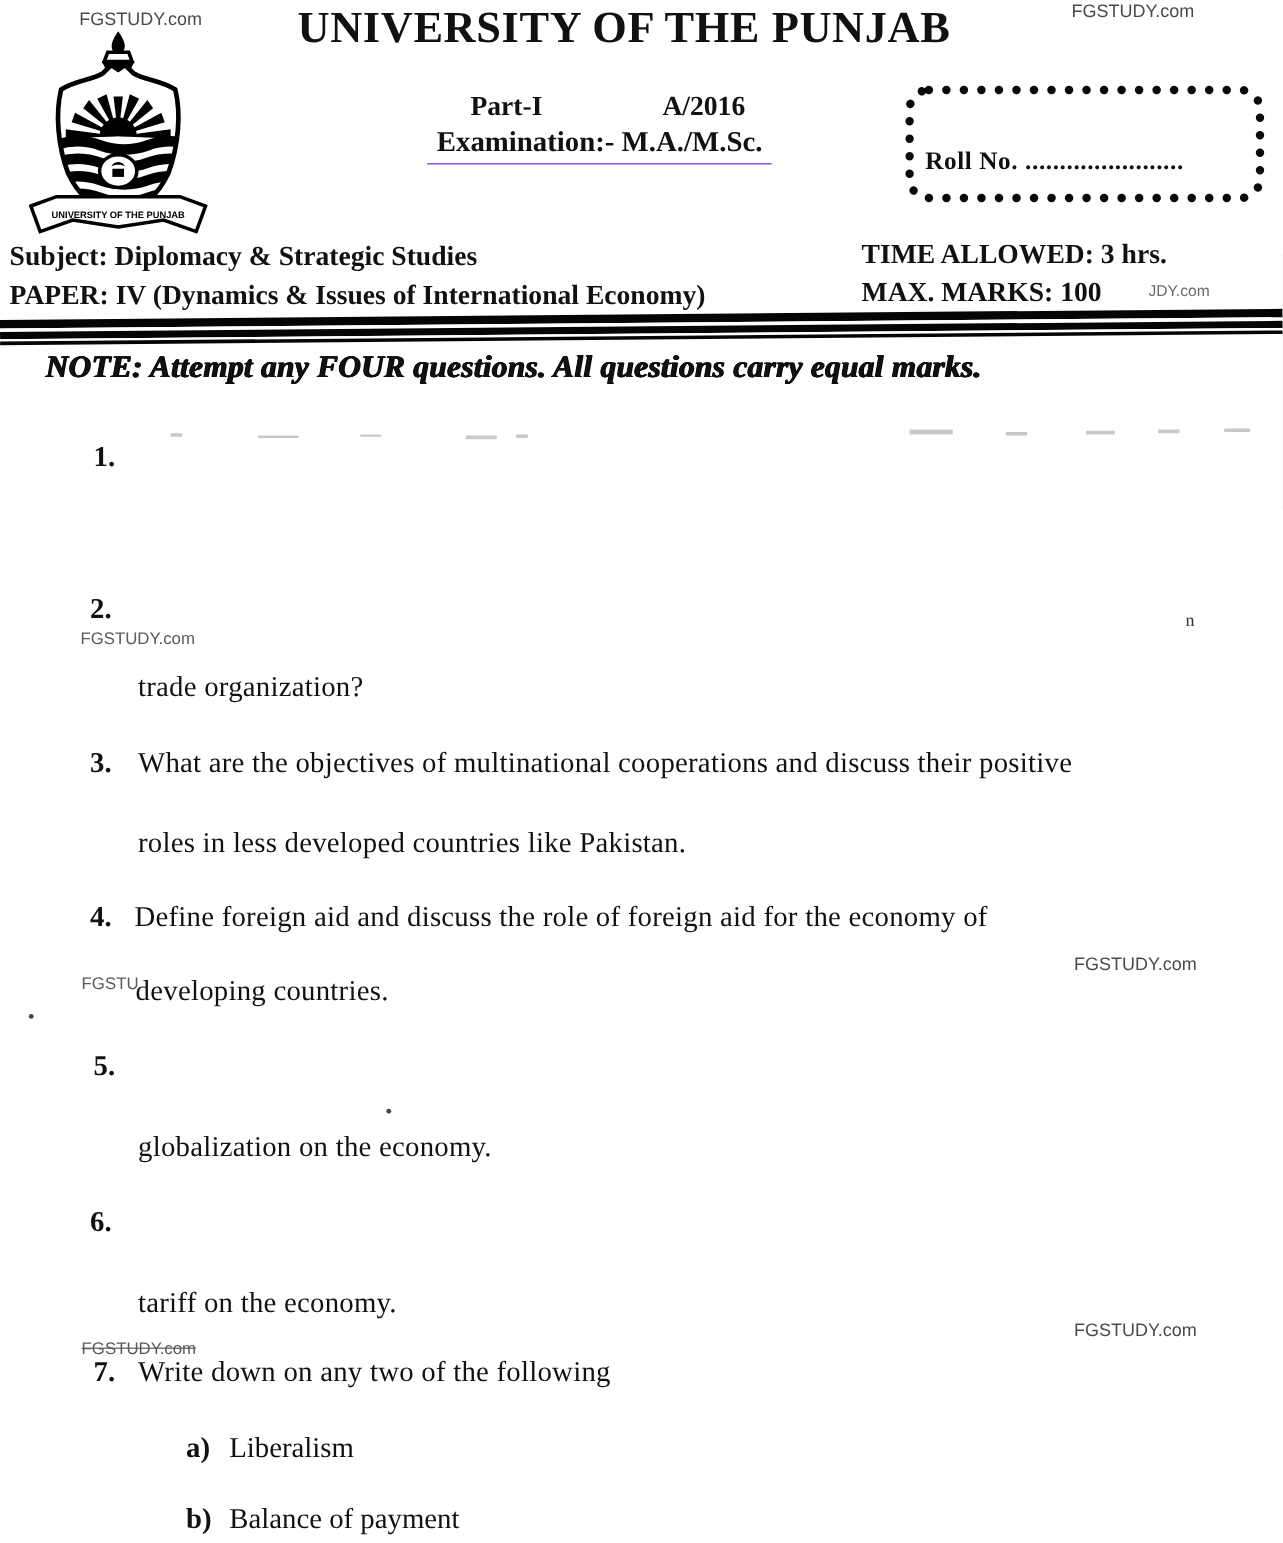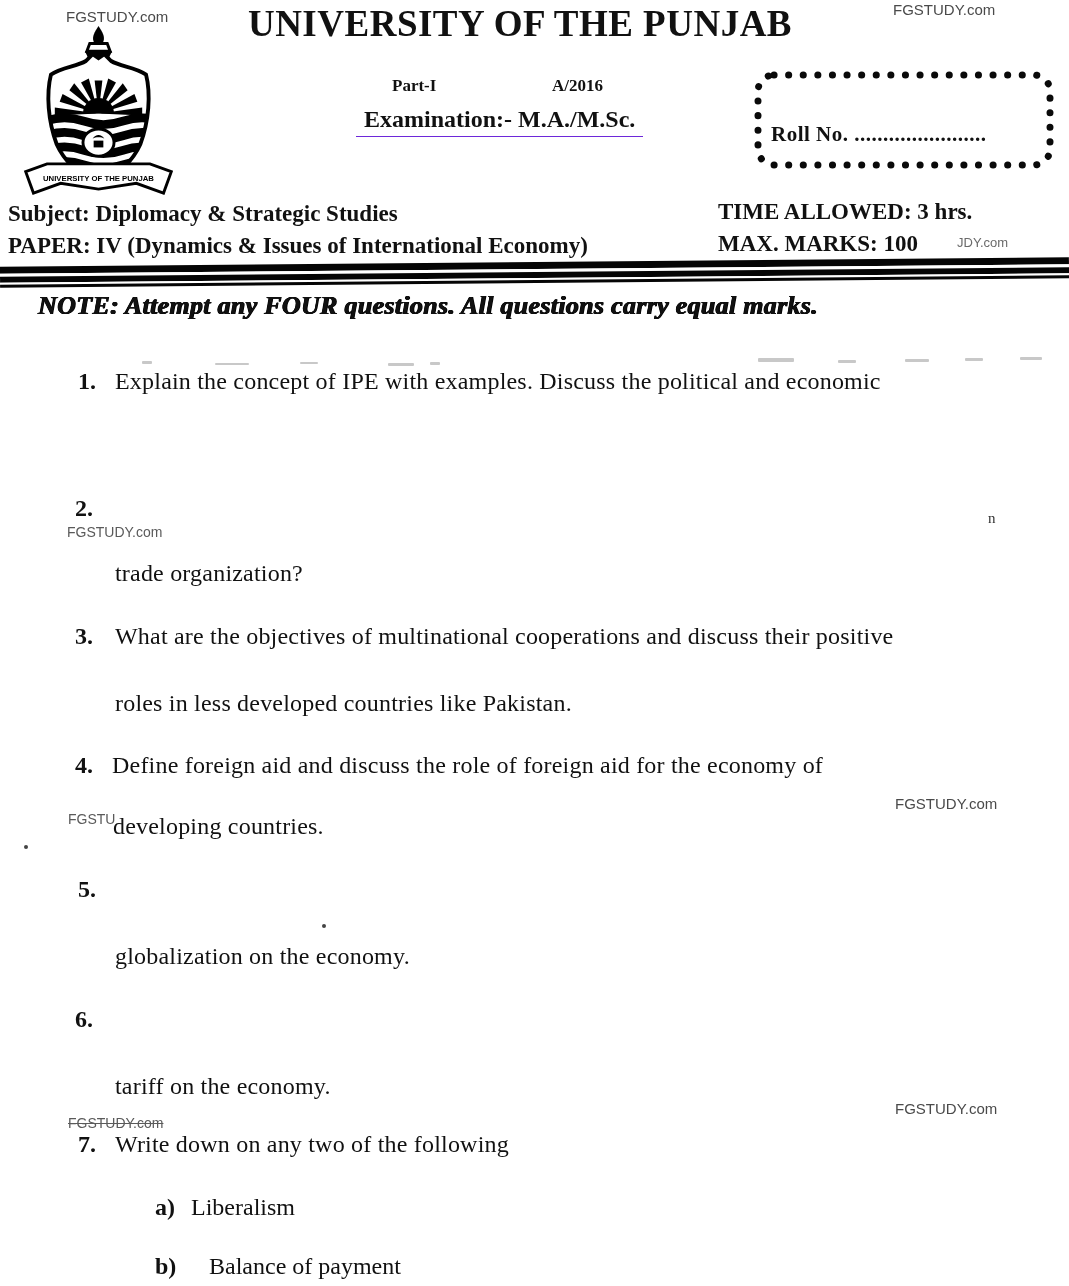--- a/index.html
+++ b/index.html
@@ -18,21 +18,21 @@
     color:#4a4a4a;
     font-size:15px;
     white-space:nowrap;
   }
   .wm.small{font-size:14px;color:#5a5a5a;}
   .wm.strike{text-decoration:line-through;}
   .title{
     font-size:37px;font-weight:bold;letter-spacing:0.5px;
     text-align:center;white-space:nowrap;
   }
-  .partline{font-size:17px;font-weight:bold;white-space:nowrap;}
+  .partline{font-size:23px;font-weight:bold;white-space:nowrap;}
   .examline{
     font-size:24px;font-weight:bold;white-space:nowrap;
     border-bottom:1px solid #6d28d9;padding:0 8px 3px 8px;
   }
   .metaline{font-size:23px;font-weight:bold;white-space:nowrap;}
   .jdy{font-family:"Liberation Sans", sans-serif;font-size:13px;color:#6a6a6a;}
   .rollbox{width:302px;height:100px;}
   .rollbox svg{position:absolute;left:0;top:0;}
   .rolltext{
     position:absolute;left:18px;top:52px;
@@ -145,21 +145,20 @@
   <div class="abs noise" style="left:300px;top:362px;width:18px;height:2px;"></div>
   <div class="abs noise" style="left:388px;top:363px;width:26px;height:3px;"></div>
   <div class="abs noise" style="left:430px;top:362px;width:10px;height:3px;"></div>
   <div class="abs noise" style="left:758px;top:358px;width:36px;height:4px;"></div>
   <div class="abs noise" style="left:838px;top:360px;width:18px;height:3px;"></div>
   <div class="abs noise" style="left:905px;top:359px;width:24px;height:3px;"></div>
   <div class="abs noise" style="left:965px;top:358px;width:18px;height:3px;"></div>
   <div class="abs noise" style="left:1020px;top:357px;width:22px;height:3px;"></div>
 
   <div class="abs qnum" style="left:78px;top:368px;">1.</div>
-  <div class="abs qline" style="left:115px;top:368px;">Explain the concept of IPE with examples. Discuss the political and economic</div>
 
   <div class="abs qnum" style="left:75px;top:495px;">2.</div>
   <div class="abs sub-n" style="left:988px;top:510px;">n</div>
   <div class="abs wm small" style="left:67px;top:524px;">FGSTUDY.com</div>
   <div class="abs qline" style="left:115px;top:560px;">trade organization?</div>
 
   <div class="abs qnum" style="left:75px;top:623px;">3.</div>
   <div class="abs qline" style="left:115px;top:690px;">roles in less developed countries like Pakistan.</div>
   <div class="abs qline" style="left:115px;top:623px;">What are the objectives of multinational cooperations and discuss their positive</div>
 
@@ -179,15 +178,15 @@
   <div class="abs wm" style="left:895px;top:1100px;">FGSTUDY.com</div>
   <div class="abs wm small strike" style="left:68px;top:1115px;">FGSTUDY.com</div>
 
   <div class="abs qnum" style="left:78px;top:1131px;">7.</div>
   <div class="abs qline" style="left:115px;top:1131px;">Write down on any two of the following</div>
 
   <div class="abs sublabel" style="left:155px;top:1194px;">a)</div>
   <div class="abs subtext" style="left:191px;top:1194px;">Liberalism</div>
 
   <div class="abs sublabel" style="left:155px;top:1253px;">b)</div>
-  <div class="abs subtext" style="left:209px;top:1253px;">Balance of payment</div>
+  <div class="abs subtext" style="left:191px;top:1253px;">Balance of payment</div>
 
 </div>
 
 </body></html>

